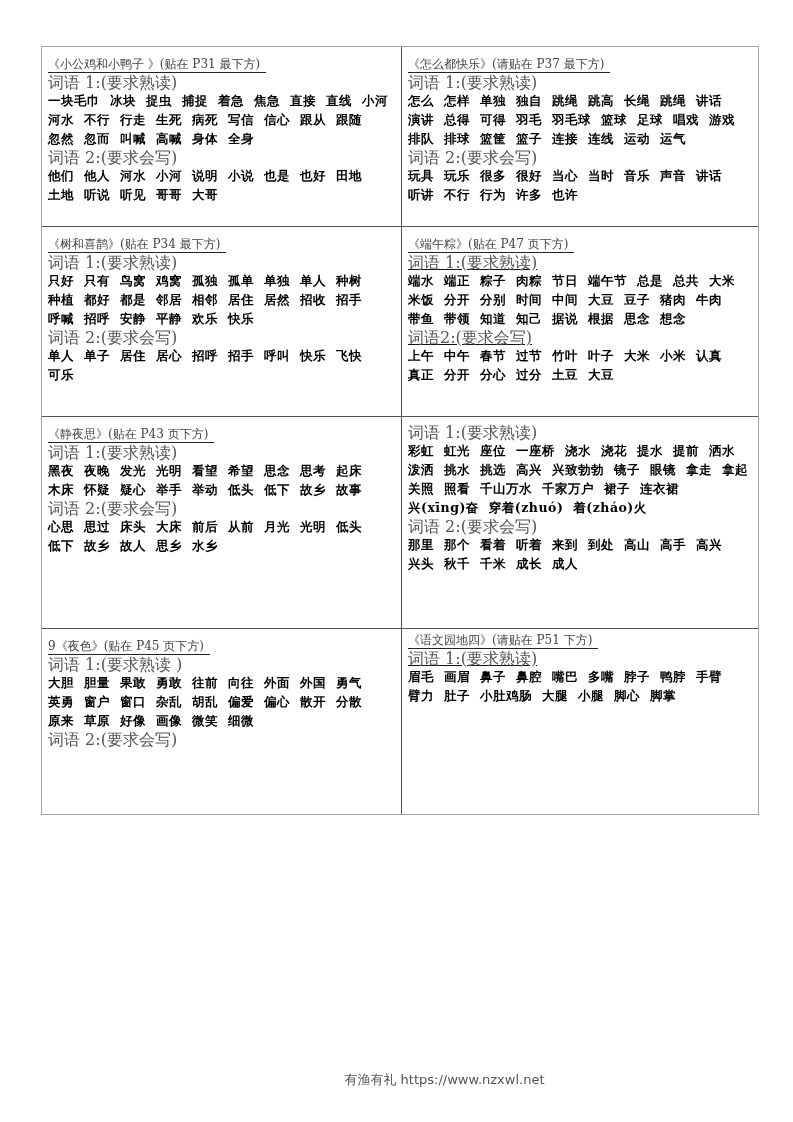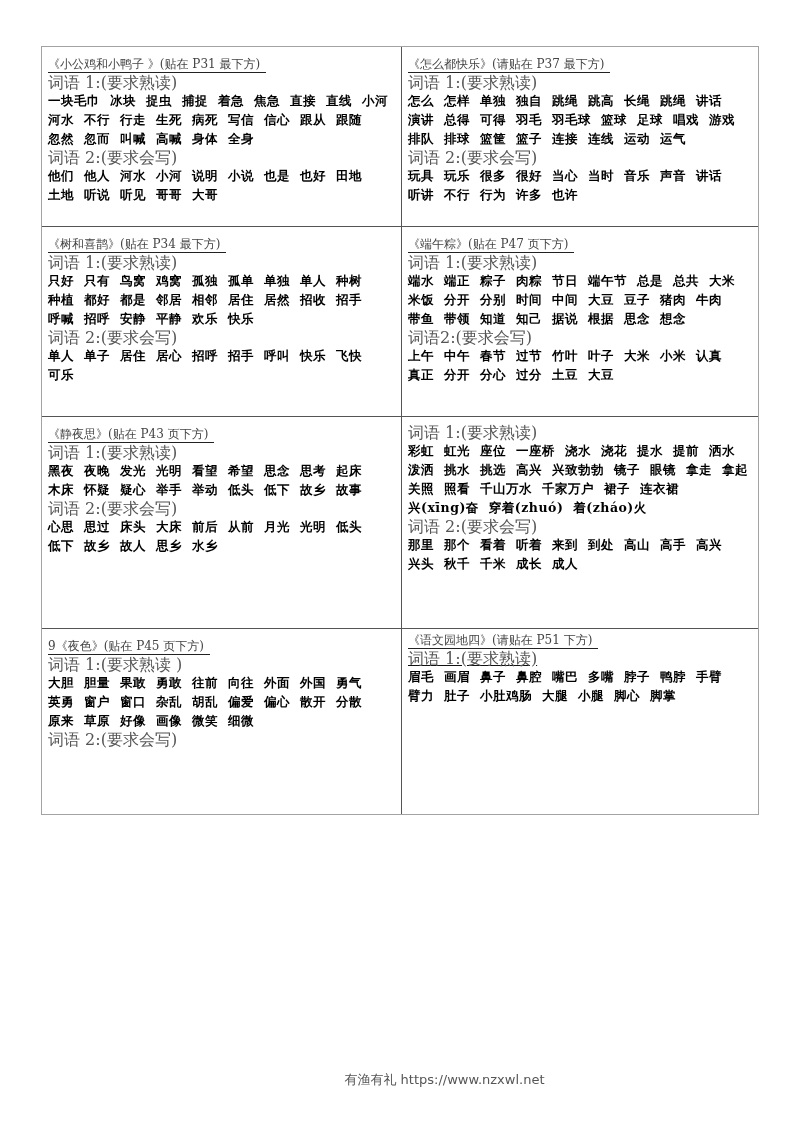--- a/index.html
+++ b/index.html
@@ -41,21 +41,21 @@
       <div class="label">词语 2:(要求会写)</div>
       <div class="words"><span>玩具</span><span>玩乐</span><span>很多</span><span>很好</span><span>当心</span><span>当时</span><span>音乐</span><span>声音</span><span>讲话</span><span>听讲</span><span>不行</span><span>行为</span><span>许多</span><span>也许</span></div>
     </div>
   <div class="cell" style="left:0;top:180px;width:359px;height:189px;">
       <div><span class="title">《树和喜鹊》(贴在 P34 最下方)</span></div>
       <div class="label">词语 1:(要求熟读)</div>
       <div class="words"><span>只好</span><span>只有</span><span>鸟窝</span><span>鸡窝</span><span>孤独</span><span>孤单</span><span>单独</span><span>单人</span><span>种树</span><span>种植</span><span>都好</span><span>都是</span><span>邻居</span><span>相邻</span><span>居住</span><span>居然</span><span>招收</span><span>招手</span><span>呼喊</span><span>招呼</span><span>安静</span><span>平静</span><span>欢乐</span><span>快乐</span></div>
       <div class="label">词语 2:(要求会写)</div>
       <div class="words"><span>单人</span><span>单子</span><span>居住</span><span>居心</span><span>招呼</span><span>招手</span><span>呼叫</span><span>快乐</span><span>飞快</span><span>可乐</span></div>
     </div>
-  <div class="cell" style="left:360px;top:180px;width:358px;height:189px;">
+  <div class="cell" style="left:360px;top:180px;width:358px;height:189px;text-decoration:underline;">
       <div><span class="title">《端午粽》(贴在 P47 页下方)</span></div>
       <div class="label">词语 1:(要求熟读)</div>
       <div class="words"><span>端水</span><span>端正</span><span>粽子</span><span>肉粽</span><span>节日</span><span>端午节</span><span>总是</span><span>总共</span><span>大米</span><span>米饭</span><span>分开</span><span>分别</span><span>时间</span><span>中间</span><span>大豆</span><span>豆子</span><span>猪肉</span><span>牛肉</span><span>带鱼</span><span>带领</span><span>知道</span><span>知己</span><span>据说</span><span>根据</span><span>思念</span><span>想念</span></div>
       <div class="label">词语2:(要求会写)</div>
       <div class="words"><span>上午</span><span>中午</span><span>春节</span><span>过节</span><span>竹叶</span><span>叶子</span><span>大米</span><span>小米</span><span>认真</span><span>真正</span><span>分开</span><span>分心</span><span>过分</span><span>土豆</span><span>大豆</span></div>
     </div>
   <div class="cell" style="left:0;top:370px;width:359px;height:211px;">
       <div><span class="title">《静夜思》(贴在 P43 页下方)</span></div>
       <div class="label">词语 1:(要求熟读)</div>
       <div class="words"><span>黑夜</span><span>夜晚</span><span>发光</span><span>光明</span><span>看望</span><span>希望</span><span>思念</span><span>思考</span><span>起床</span><span>木床</span><span>怀疑</span><span>疑心</span><span>举手</span><span>举动</span><span>低头</span><span>低下</span><span>故乡</span><span>故事</span></div>

